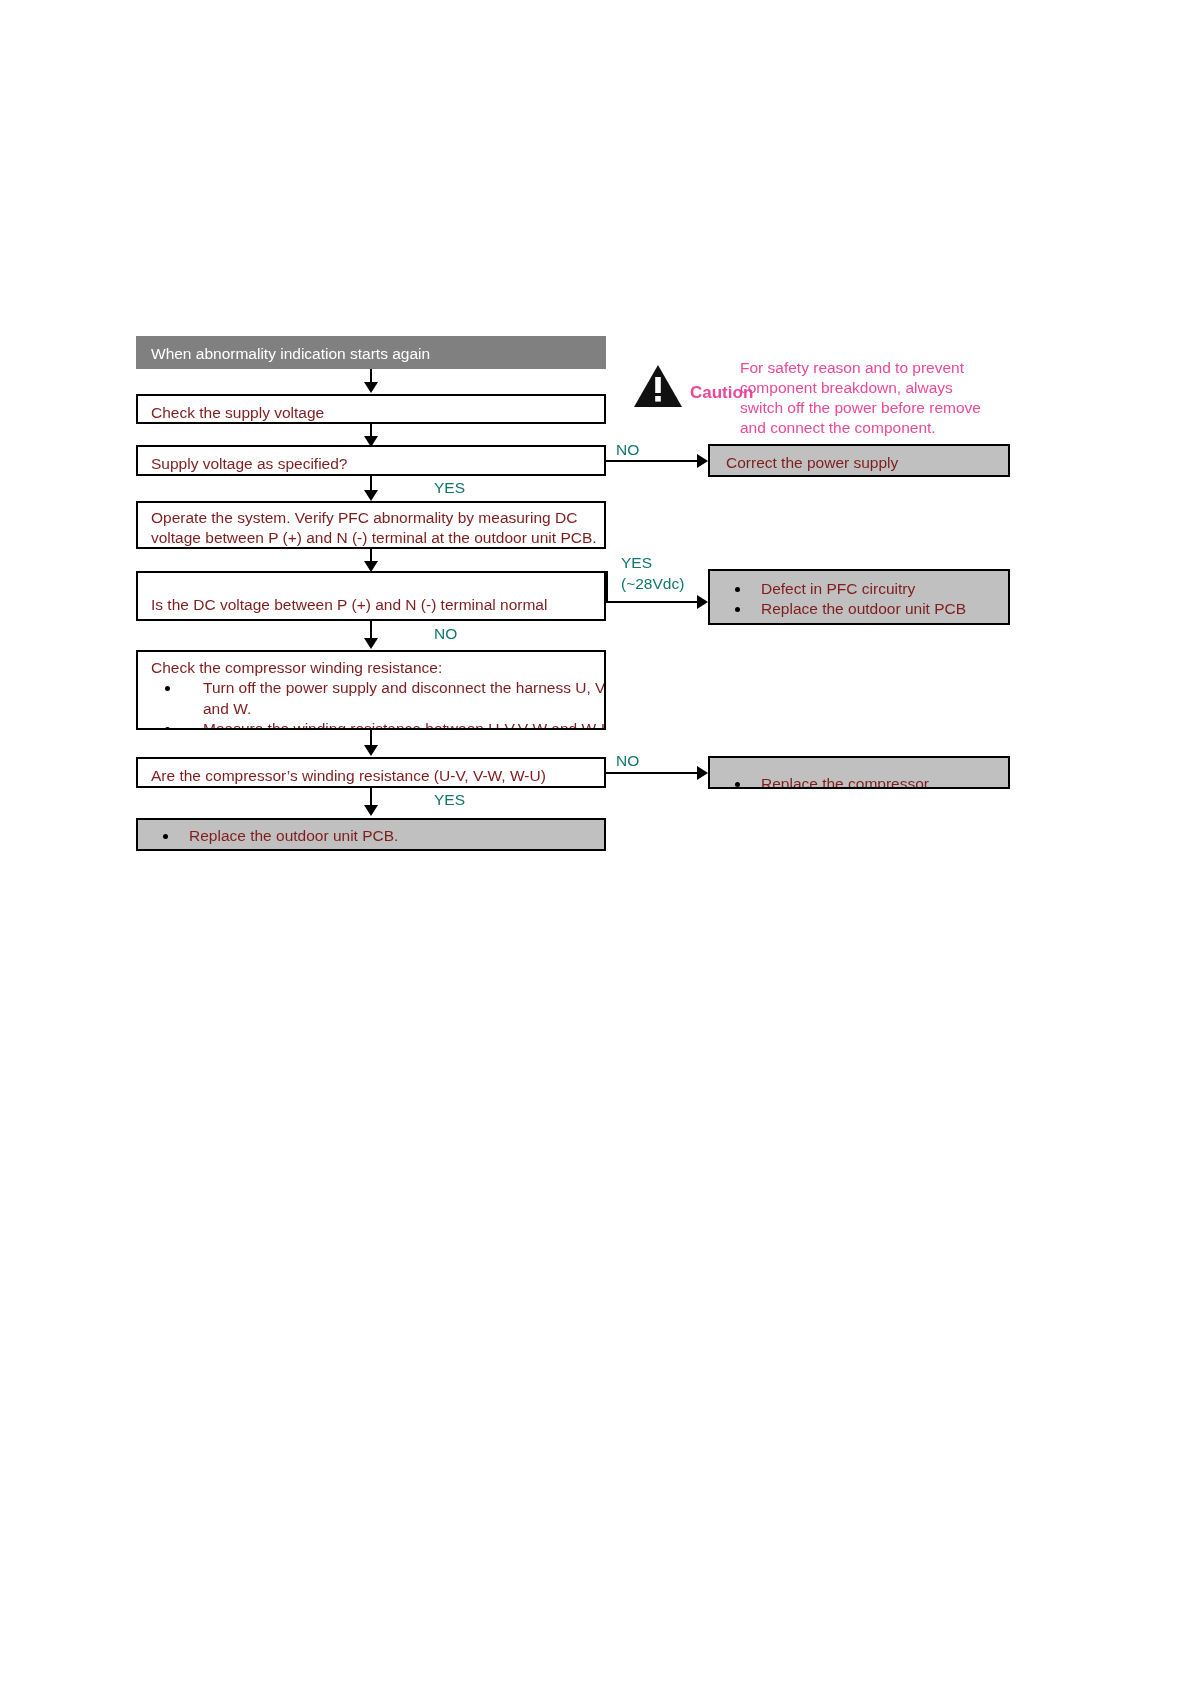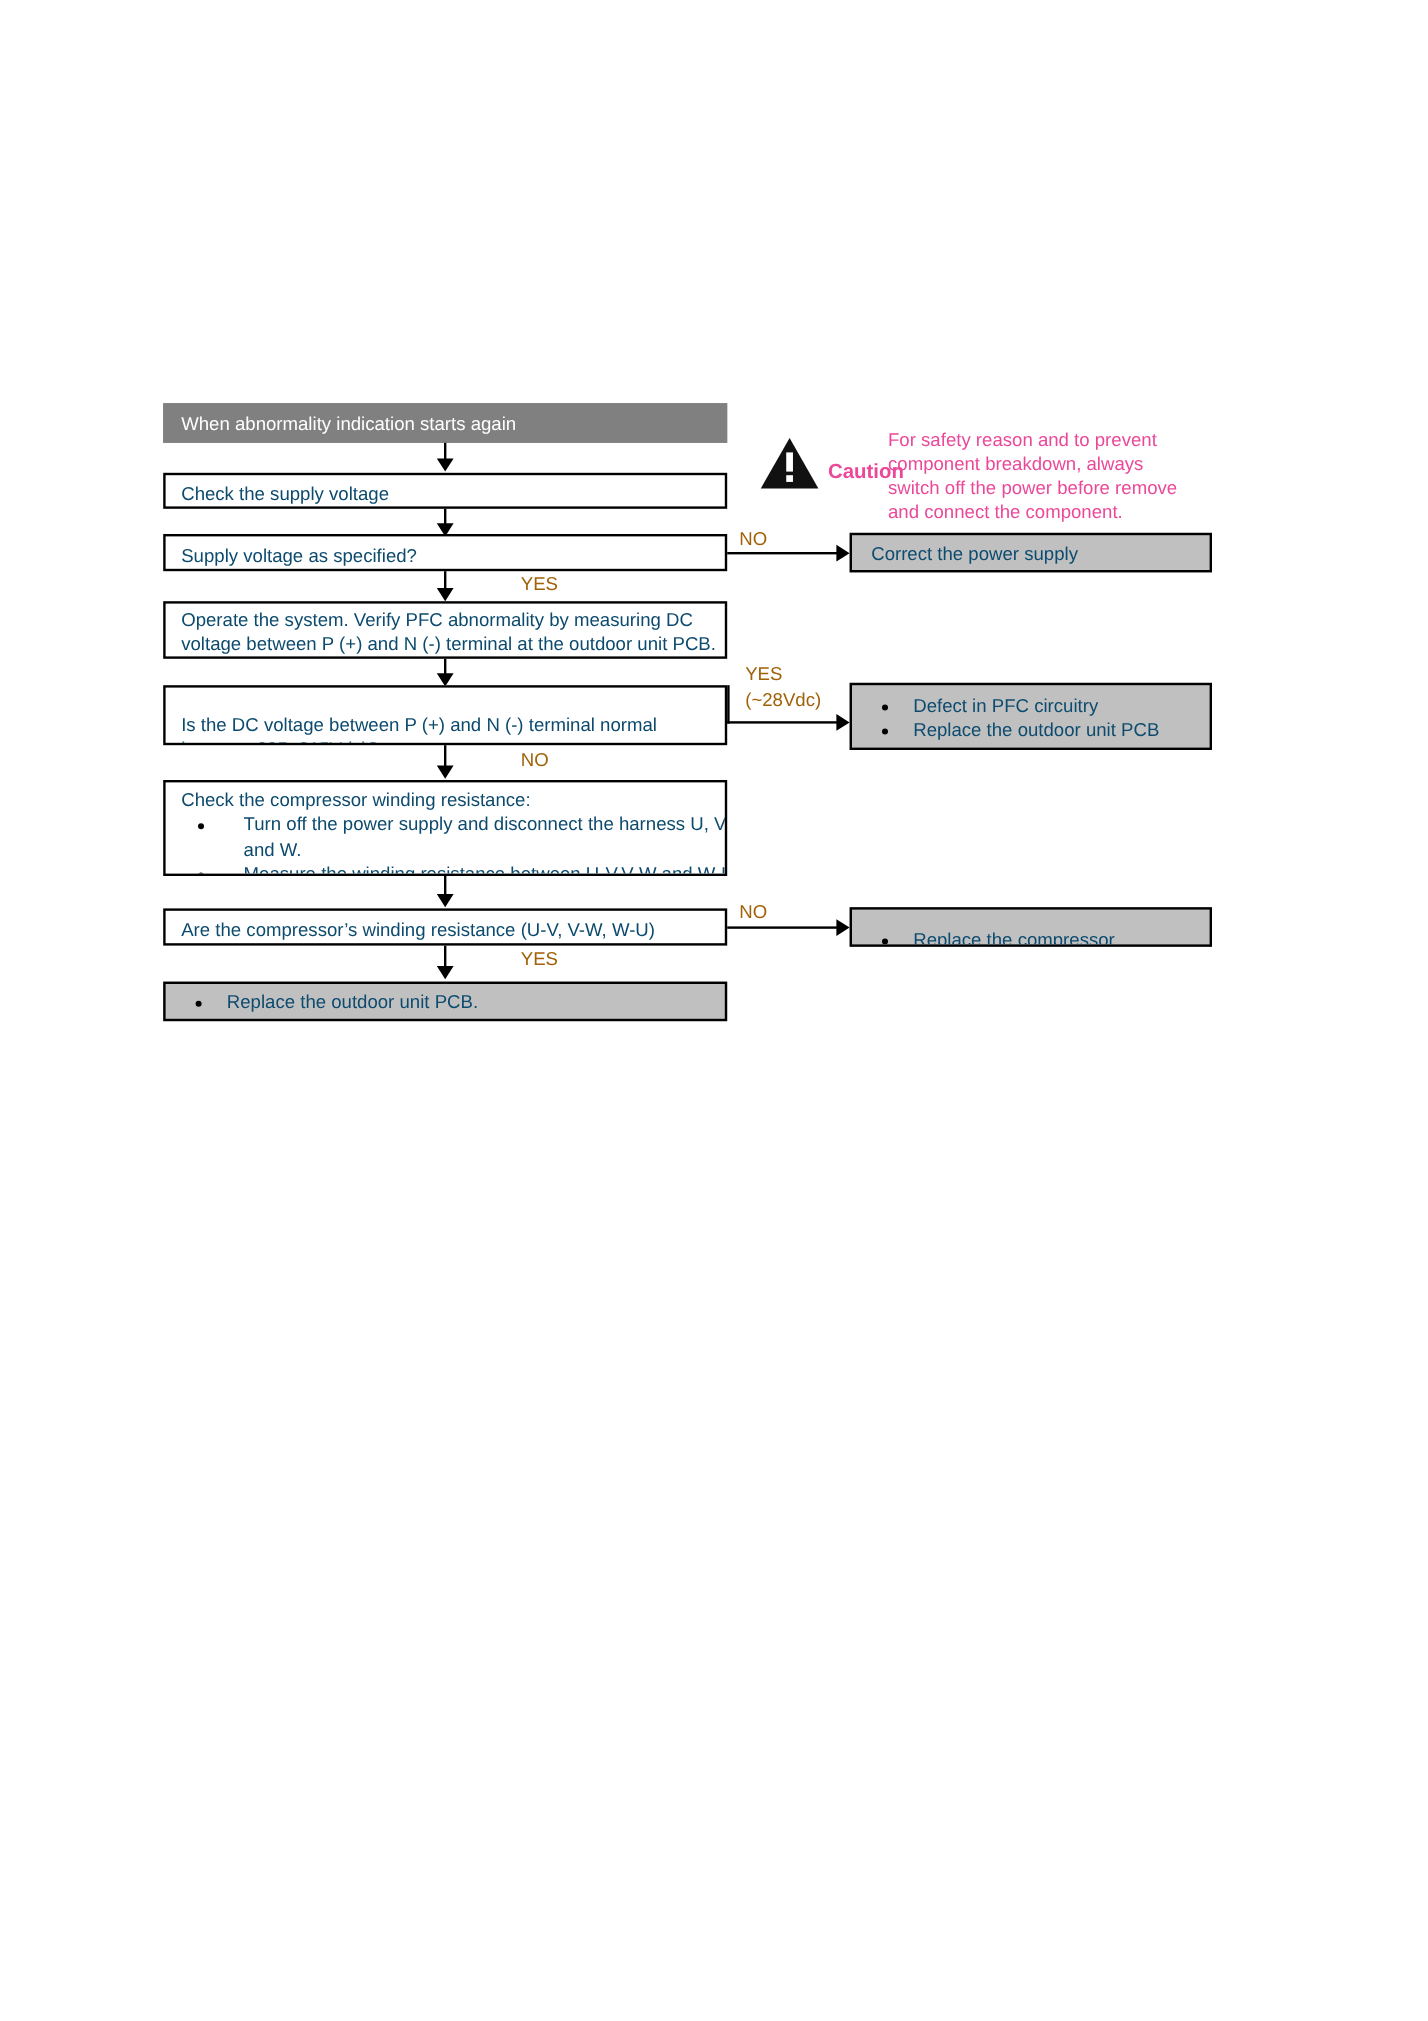--- a/index.html
+++ b/index.html
@@ -24,21 +24,21 @@
   }
 
   
   .box {
     position: absolute;
     box-sizing: border-box;
     border: 2px solid #000000;
     background: #ffffff;
     font-size: 15.5px;
     line-height: 1.32;
-    color: #0c4a6e;
+    color: #7f1d1d;
     padding: 7px 12px 7px 13px;
     overflow: hidden;
     white-space: nowrap;
   }
   .box.gray {
     background: #c0c0c0;
   }
   .box.darkgray {
     background: #808080;
     color: #ffffff;
@@ -95,21 +95,21 @@
     width: 0; height: 0;
     border-top: 7px solid transparent;
     border-bottom: 7px solid transparent;
     border-left: 11px solid #000;
   }
 
   .edge-label {
     position: absolute;
     font-size: 15.5px;
     line-height: 1.25;
-    color: #a16207;
+    color: #0f766e;
     white-space: nowrap;
   }
 
   
   .caution-wrap {
     position: absolute;
   }
   .caution-icon {
     position: absolute;
     left: 0; top: 0;

